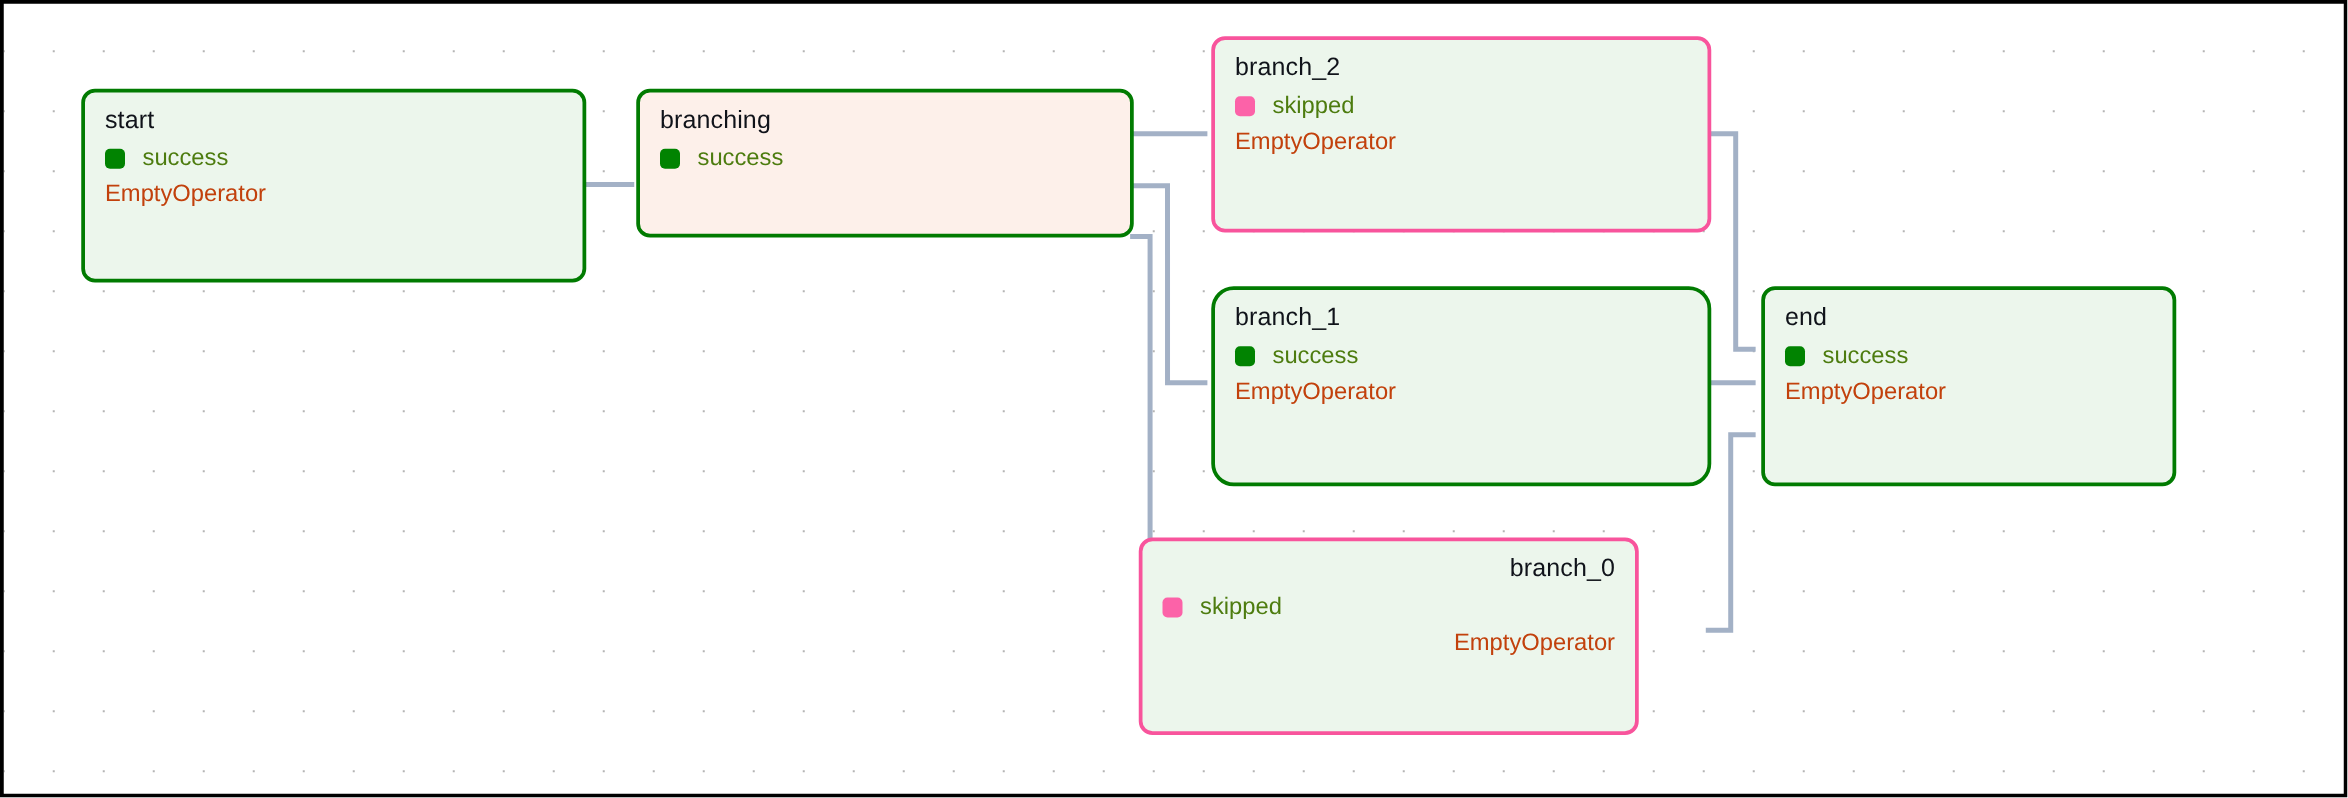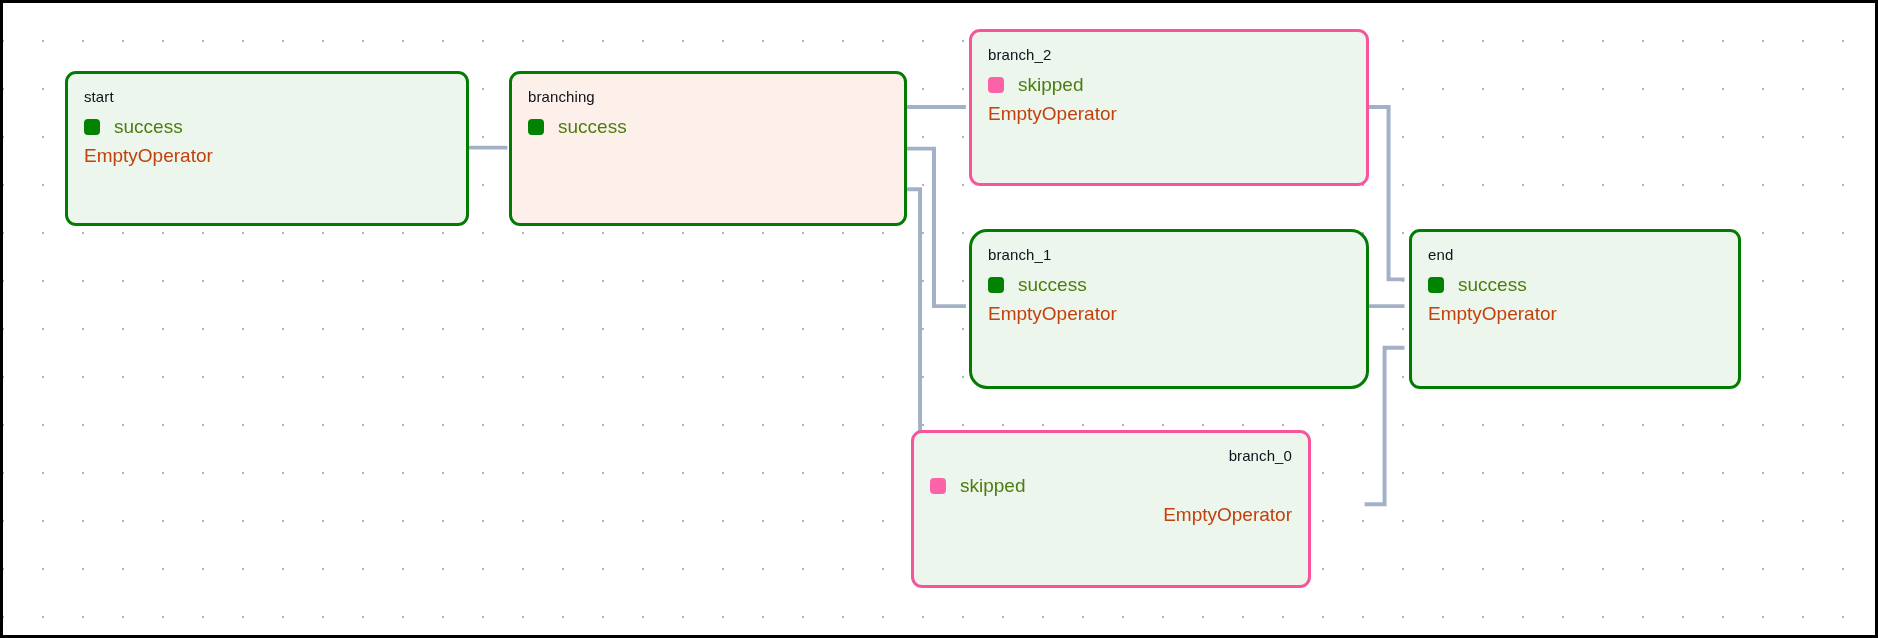--- a/index.html
+++ b/index.html
@@ -36,21 +36,21 @@
     position: absolute;
     box-sizing: border-box;
     border-radius: 11px;
     border-style: solid;
     border-width: 3px;
     padding: 10px 16px 0 16px;
     overflow: hidden;
   }
 
   .node-title {
-    font-size: 15px;
+    font-size: 20px;
     line-height: 25px;
     color: #10131a;
     letter-spacing: 0.1px;
     white-space: nowrap;
   }
 
   .node-status-row {
     display: flex;
     align-items: center;
     margin-top: 7px;
@@ -97,21 +97,21 @@
 
   <div id="node-layer">
       <div class="dag-node" style="left: 62px; top: 68px; width: 404px; height: 155px; border-color: rgb(1, 123, 1); background-color: rgb(236, 246, 236);">
         <div class="node-title">start</div>
         <div class="node-status-row">
           <span class="status-chip" style="background-color: rgb(1, 131, 1);"></span>
           <span class="status-text">success</span>
         </div>
         <div class="node-operator">EmptyOperator</div>
       </div>
-      <div class="dag-node" style="left: 506px; top: 68px; width: 398px; height: 155px; border-color: rgb(1, 123, 1); background-color: rgb(253, 240, 234);">
+      <div class="dag-node" style="left: 506px; top: 68px; width: 398px; height: 119px; border-color: rgb(1, 123, 1); background-color: rgb(253, 240, 234);">
         <div class="node-title">branching</div>
         <div class="node-status-row">
           <span class="status-chip" style="background-color: rgb(1, 131, 1);"></span>
           <span class="status-text">success</span>
         </div>
       </div>
       <div class="dag-node" style="left: 966px; top: 26px; width: 400px; height: 157px; border-color: rgb(248, 84, 156); background-color: rgb(236, 246, 236);">
         <div class="node-title">branch_2</div>
         <div class="node-status-row">
           <span class="status-chip" style="background-color: rgb(252, 98, 168);"></span>

